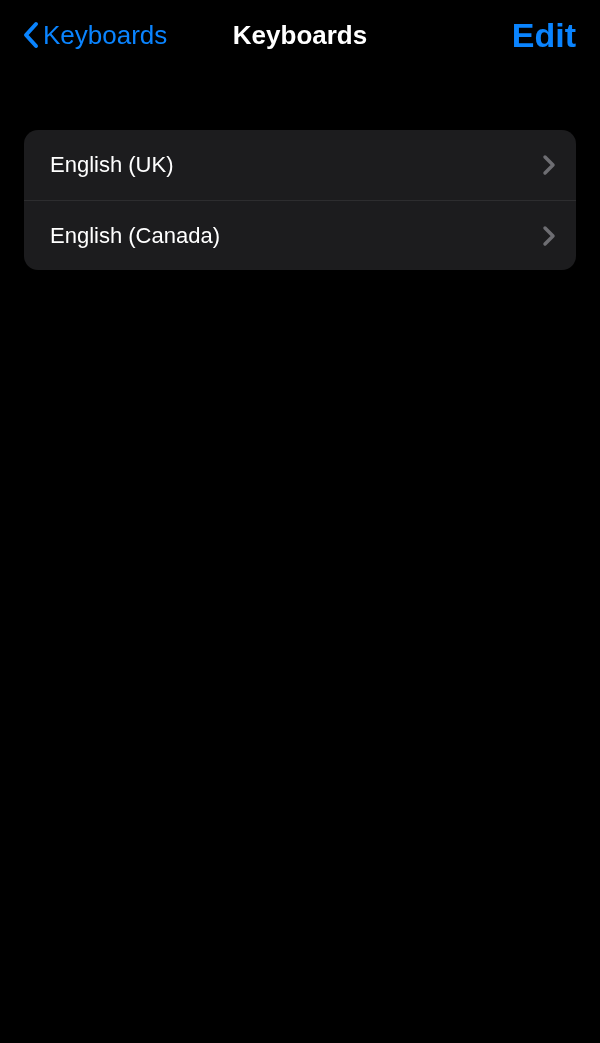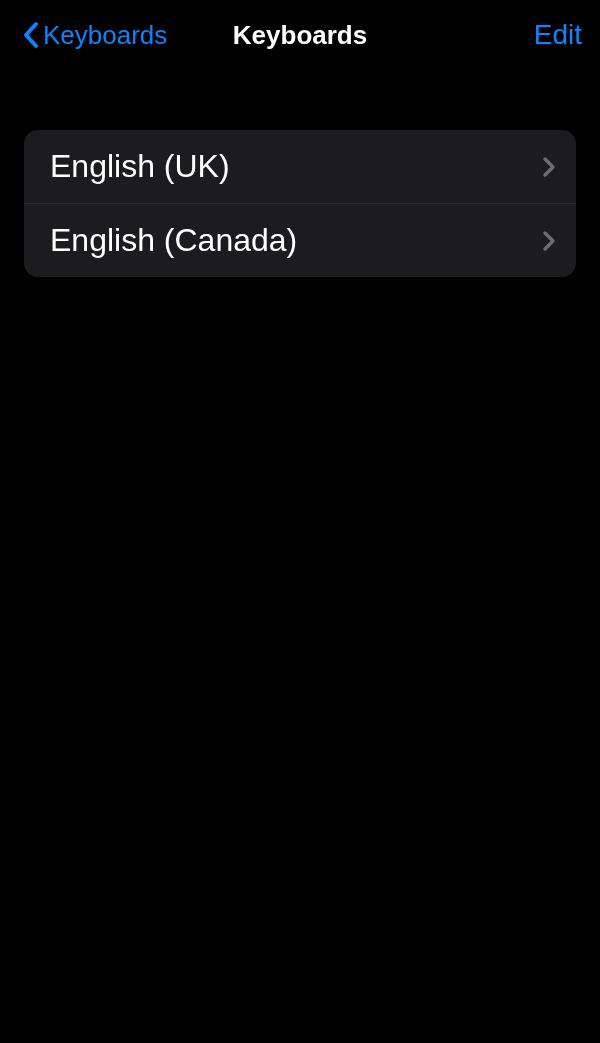--- a/index.html
+++ b/index.html
@@ -9,21 +9,21 @@
       background: #000000;
       font-family: -apple-system, "SF Pro Text", "Helvetica Neue", Arial, sans-serif;
       color: #ffffff;
       overflow: hidden;
     }
     .nav-bar {
       display: flex;
       align-items: center;
       justify-content: space-between;
       height: 70px;
-      padding: 0 18px 0 10px;
+      padding: 0 24px 0 10px;
       position: relative;
       gap: 17px;
     }
     .nav-left {
       display: flex;
       align-items: center;
       color: #0a84ff;
       font-size: 26px;
       font-weight: 400;
     }
@@ -32,37 +32,37 @@
       position: absolute;
       left: 0; right: 0;
       text-align: center;
       font-size: 26px;
       font-weight: 600;
       color: #ffffff;
       pointer-events: none;
     }
     .nav-right {
       color: #0a84ff;
-      font-size: 28px;
-      font-weight: 400;
+      font-size: 34px;
+      font-weight: 700;
     }
     .content { padding: 60px 24px 0 24px; }
     .group {
       background: #1c1c1e;
       border-radius: 14px;
       overflow: hidden;
       margin-bottom: 56px;
     }
     .cell {
       display: flex;
       align-items: center;
       justify-content: space-between;
       padding: 18px 20px 18px 26px;
       min-height: 70px;
-      font-size: 32px;
+      font-size: 22px;
       font-weight: 500;
       color: #ffffff;
       text-align: right;
     }
     .cell + .cell { border-top: 1px solid rgba(255,255,255,0.08); }
     .chevron { flex-shrink: 0; margin-left: 12px; display: inline-flex; }
   </style>
 </head>
 <body>
 

